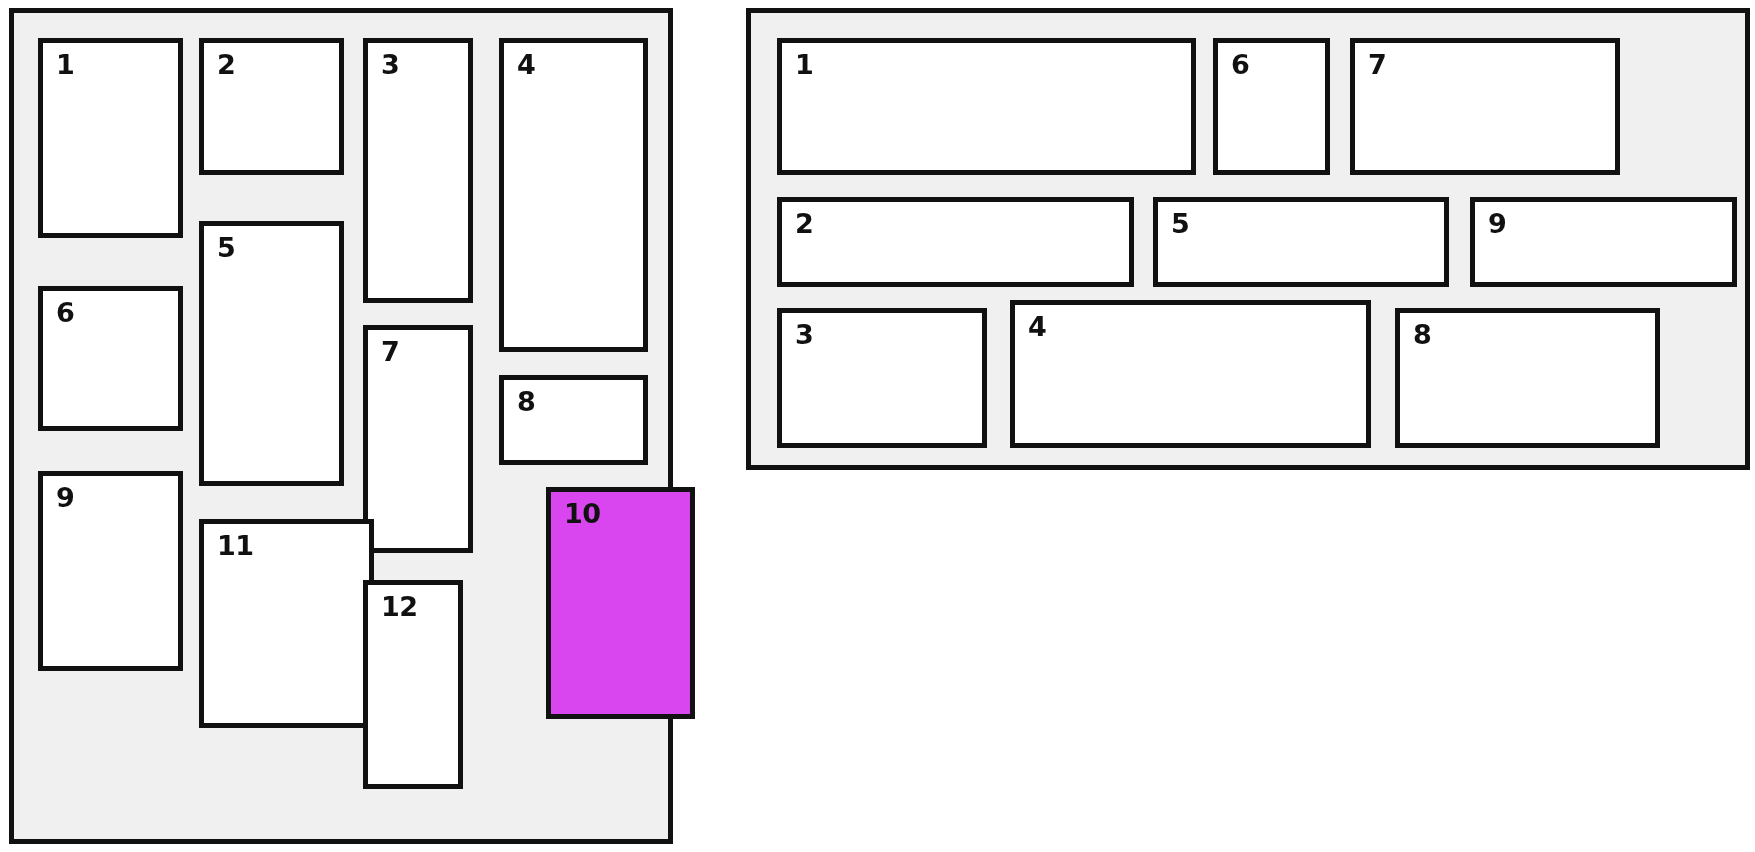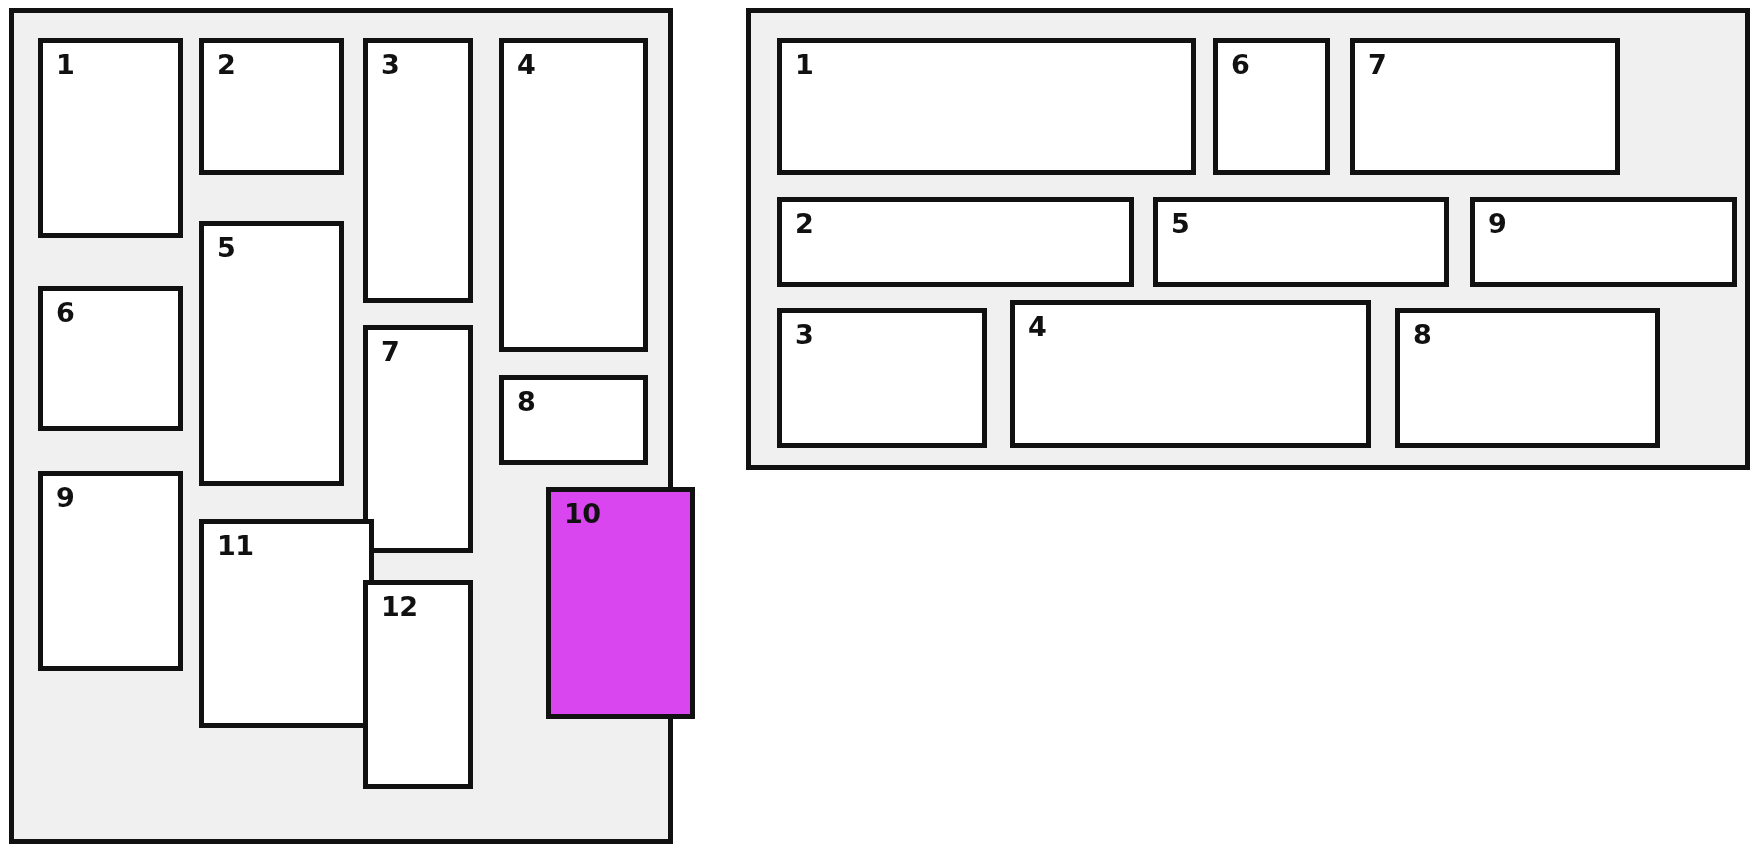--- a/index.html
+++ b/index.html
@@ -74,21 +74,21 @@
       </div>
       <div class="cell" style="left: 24px; top: 458px; width: 145px; height: 200px; background: rgb(255, 255, 255); border-color: rgb(17, 17, 17); border-width: 5px;">
         <span class="cell-label">9</span>
       </div>
       <div class="cell" style="left: 485px; top: 474px; width: 149px; height: 232px; background: #d946ef; border-color: rgb(17, 17, 17); border-width: 5px; margin-left: 47px;">
         <span class="cell-label">10</span>
       </div>
       <div class="cell" style="left: 185px; top: 506px; width: 175px; height: 209px; background: rgb(255, 255, 255); border-color: rgb(17, 17, 17); border-width: 5px;">
         <span class="cell-label">11</span>
       </div>
-      <div class="cell" style="left: 349px; top: 567px; width: 110px; height: 209px; background: rgb(255, 255, 255); border-color: rgb(17, 17, 17); border-width: 5px;">
+      <div class="cell" style="left: 349px; top: 567px; width: 100px; height: 209px; background: rgb(255, 255, 255); border-color: rgb(17, 17, 17); border-width: 5px;">
         <span class="cell-label">12</span>
       </div>
     </div>
     <div class="panel" style="left: 746px; top: 8px; width: 1004px; height: 462px; background: rgb(240, 240, 240); border-color: rgb(17, 17, 17); border-width: 5px;">
       <div class="cell" style="left: 26px; top: 25px; width: 419px; height: 137px; background: rgb(255, 255, 255); border-color: rgb(17, 17, 17); border-width: 5px;">
         <span class="cell-label">1</span>
       </div>
       <div class="cell" style="left: 462px; top: 25px; width: 117px; height: 137px; background: rgb(255, 255, 255); border-color: rgb(17, 17, 17); border-width: 5px;">
         <span class="cell-label">6</span>
       </div>

